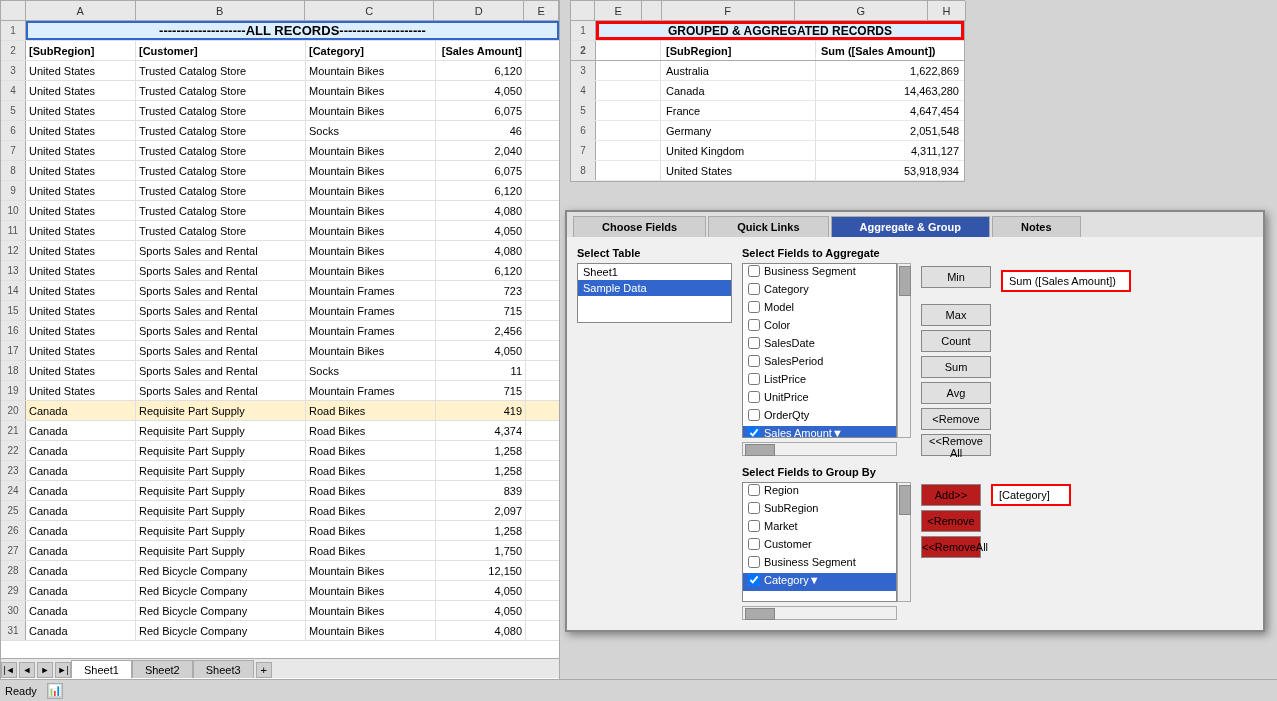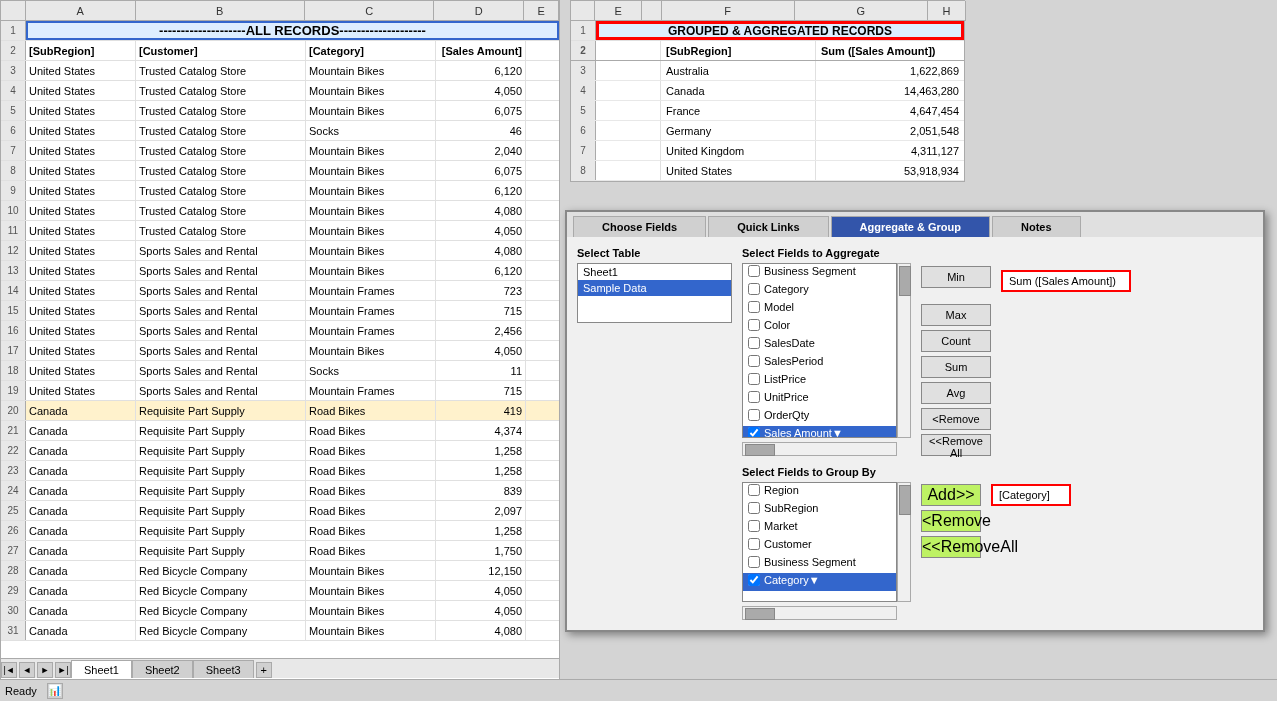--- a/index.html
+++ b/index.html
@@ -241,23 +241,23 @@
       background: white;
       padding: 3px 6px;
       font-size: 11px;
       min-width: 80px;
       min-height: 20px;
     }
 
     .add-btn {
       width: 60px;
       height: 22px;
-      background: #bef264;
+      background: #b91c1c;
       border: 1px solid #888;
-      font-size: 16px;
+      font-size: 11px;
       cursor: pointer;
     }
 
     .table-list-box {
       width: 155px;
       height: 60px;
       border: 1px solid #888;
       background: white;
       overflow-y: auto;
       font-size: 11px;

